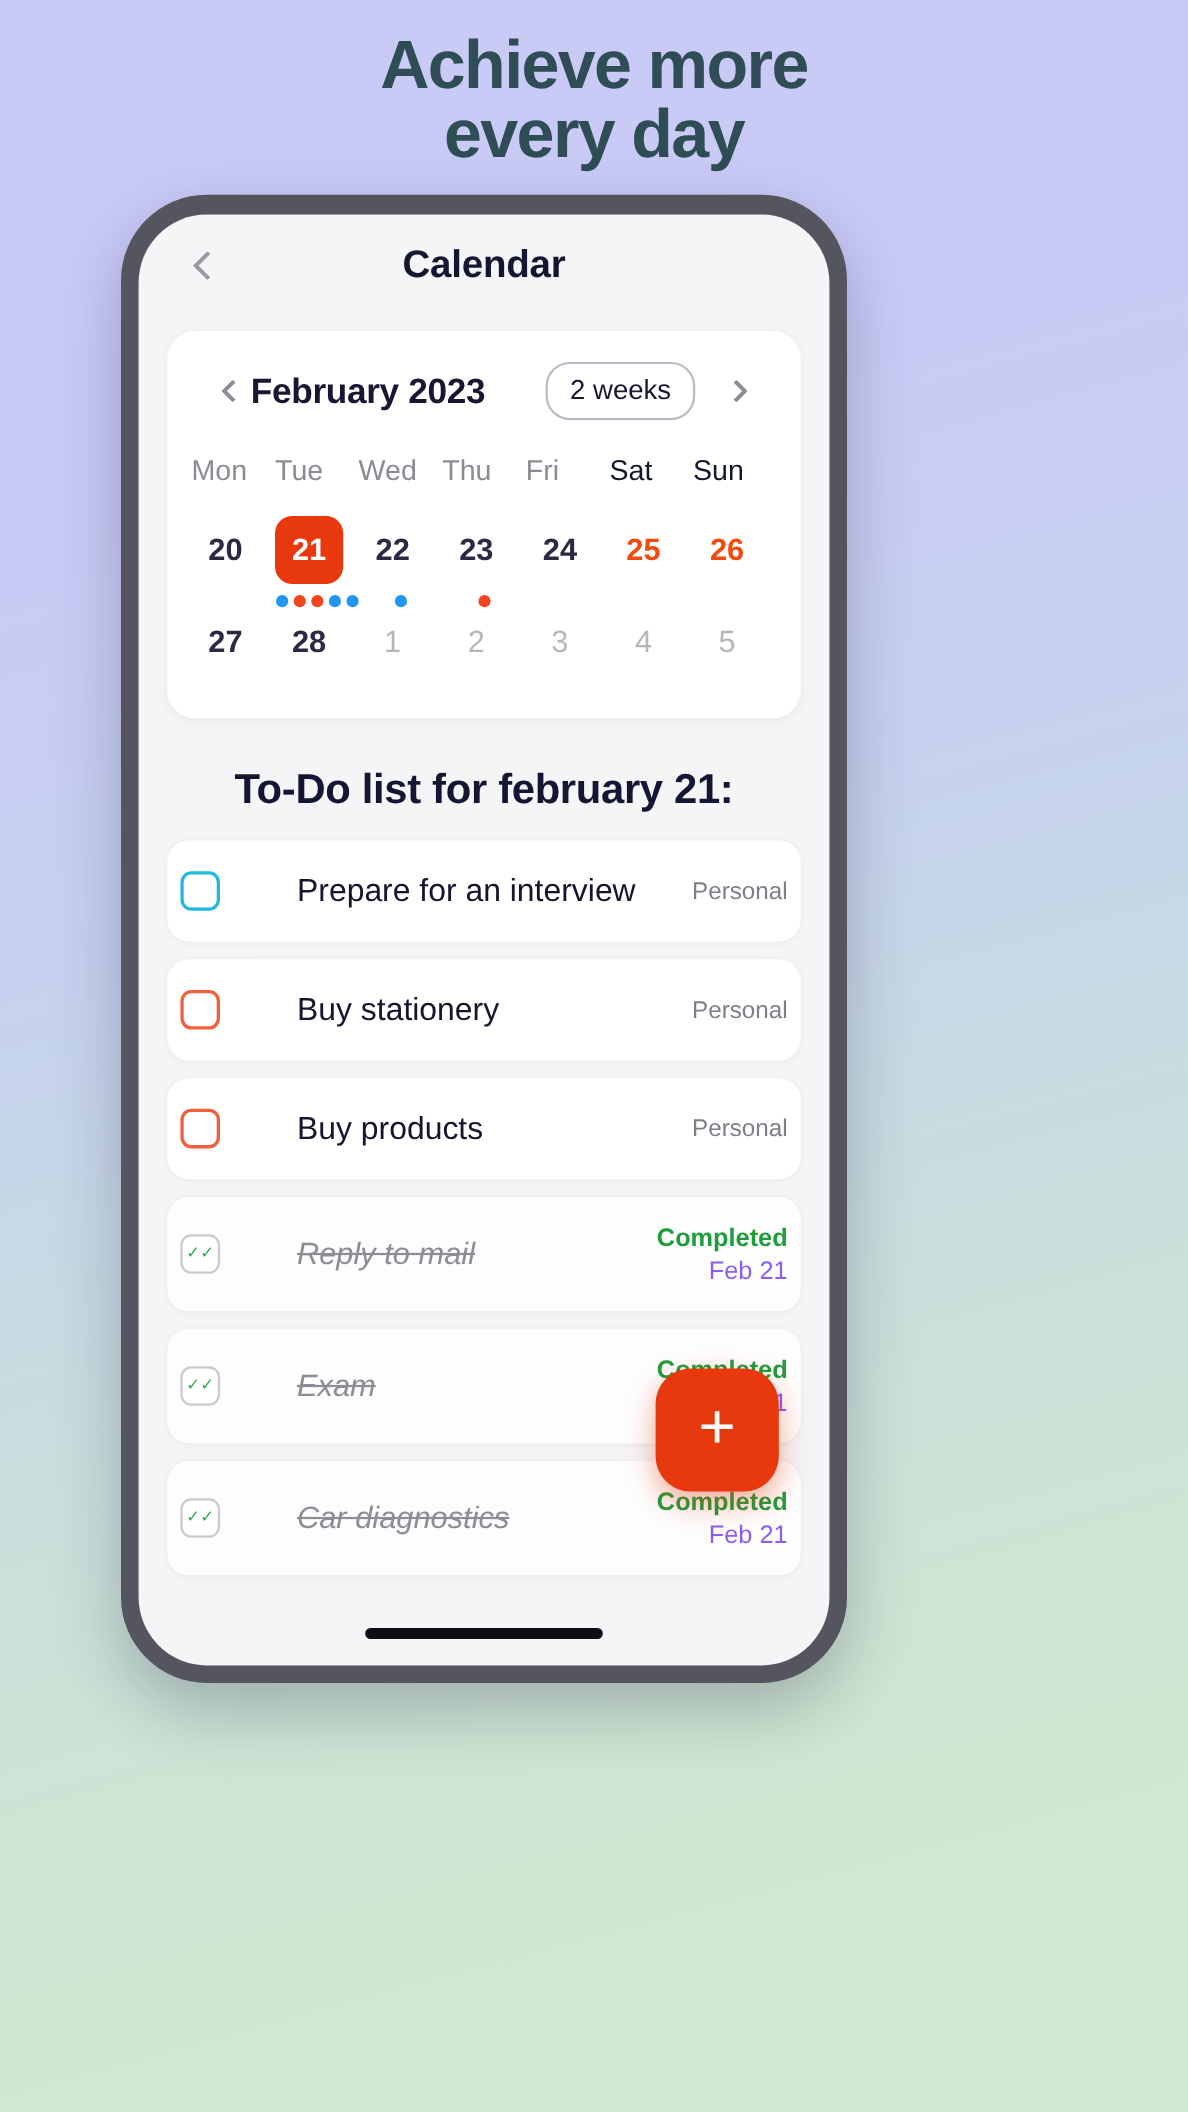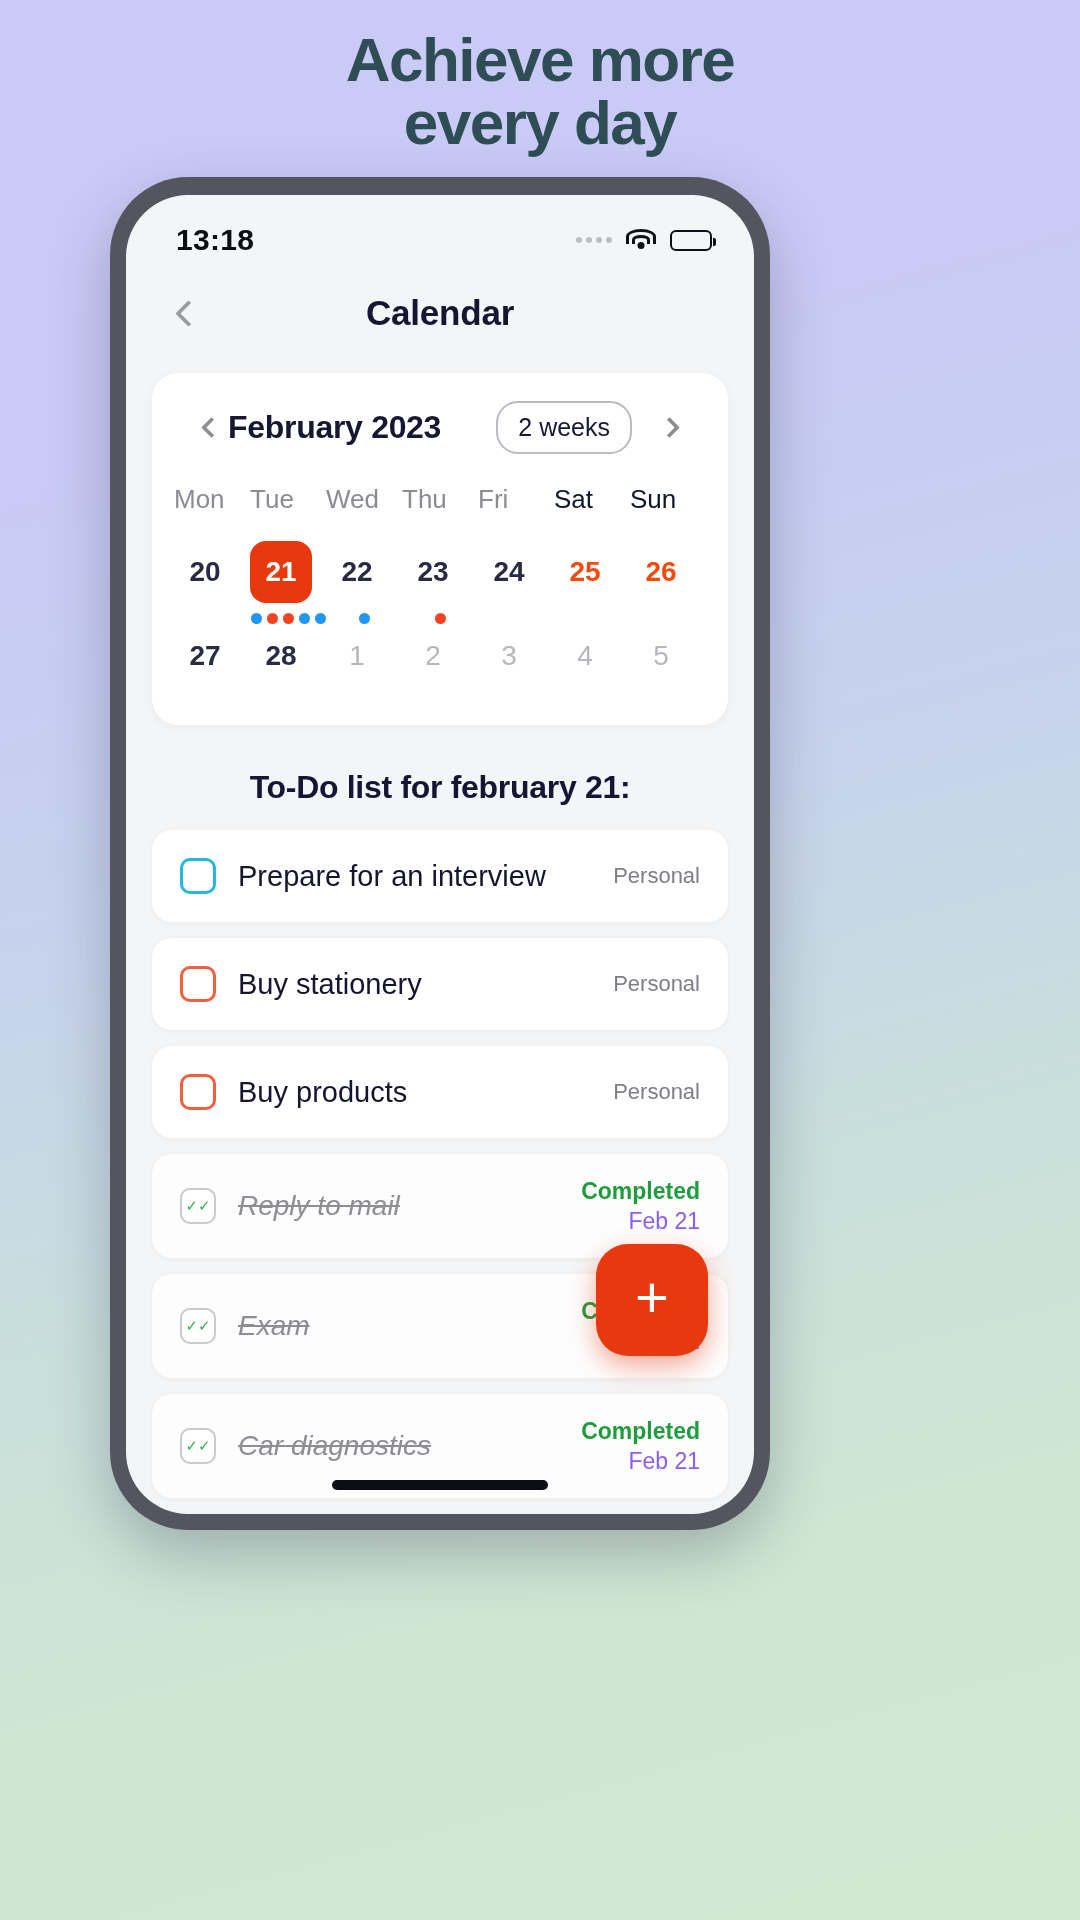--- a/index.html
+++ b/index.html
@@ -99,27 +99,28 @@
   .num.sel { background:#e8380d; color:#ffffff; }
   .num.we { color:#f2490c; }
   .num.out { color:#b6b7bd; font-weight:normal; }
   .dots { position:absolute; bottom:1px; left:0; width:100%;
     display:flex; justify-content:center; gap:5px; }
   .dots i { width:11px; height:11px; border-radius:50%; display:block; }
   .row2 .cell { height:70px; }
 
   
   .todo-title {
-    text-align:center; font-size:32px; font-weight:bold; color:#161634;
+    text-align:center; font-size:38px; font-weight:bold; color:#161634;
     margin:44px 0 24px 0; letter-spacing:-.3px;
   }
   .task {
     margin:0 26px 16px 26px; background:#ffffff; border-radius:20px;
-    min-height:92px; display:flex; align-items:center; padding:0 28px;
+    min-height:92px; display:flex; align-items:center; padding:0 12px;
     box-shadow:0 1px 6px rgba(30,30,60,.05);
+    gap:48px;
   }
   .task.done { background:#fdfdfd; min-height:104px; }
   .cbox { width:36px; height:36px; border-radius:10px; border:3px solid #22b8e0;
     flex:0 0 auto; background:#fff; }
   .cbox.red { border-color:#f1603e; }
   .cbox.gray { border:2.5px solid #c9c9cf; position:relative; }
   .tick { position:absolute; left:50%; top:48%; transform:translate(-50%,-50%);
     color:#2fae4e; font-size:24px; line-height:1; }
   .t-label { flex:1; margin-left:22px; font-size:29px; color:#15152f; }
   .task.done .t-label { color:#8d8d96; font-style:italic; text-decoration:line-through; font-size:28px; }
@@ -143,37 +144,20 @@
 <body>
 
 <div class="headline">
   <span class="l1">Achieve more</span>
   <span class="l2">every day</span>
 </div>
 
 <div class="phone">
   <div class="screen">
 
-    <div class="statusbar">
-      <div class="status-time">13:18</div>
-      <div class="status-icons">
-        <span class="sig-dots">
-            <i></i>
-            <i></i>
-            <i></i>
-            <i></i>
-          </span>
-        <span class="wifi">
-          <span class="w1"></span>
-            <span class="w2"></span>
-            <span class="w3"></span>
-        </span>
-        <span class="battery"><span class="fill"></span></span>
-      </div>
-    </div>
 
     <div class="navbar">
       <div class="back-btn">
         <span class="chev"></span>
       </div>
       <div class="nav-title">Calendar</div>
     </div>
 
     <div class="cal-card">
       <div class="cal-head">

